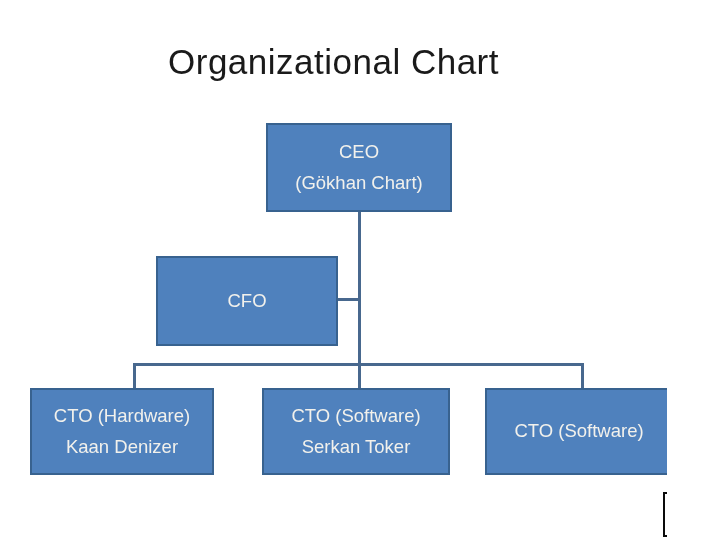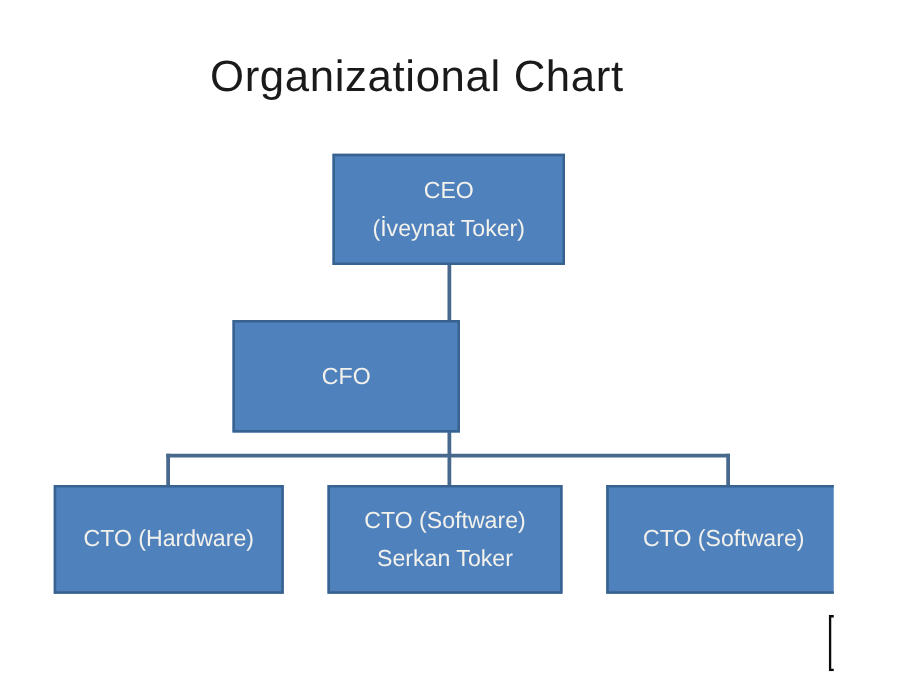--- a/index.html
+++ b/index.html
@@ -37,22 +37,22 @@
     flex-direction: column;
     align-items: center;
     justify-content: center;
     gap: 13px;
     text-align: center;
     font-size: 18.5px;
     line-height: 1;
     white-space: nowrap;
   }
   .n-ceo  { left: 266px; top: 123px; width: 186px; height: 89px; }
-  .n-cfo  { left: 156px; top: 256px; width: 182px; height: 90px; margin-left: 30px; }
-  .n-cto1 { left:  43px; top: 388px; width: 184px; height: 87px; }
+  .n-cfo  { left: 156px; top: 256px; width: 182px; height: 90px; }
+  .n-cto1 { left:  30px; top: 388px; width: 184px; height: 87px; }
   .n-cto2 { left: 262px; top: 388px; width: 188px; height: 87px; }
   .n-cto3 { left: 485px; top: 388px; width: 188px; height: 87px; }
   .connector {
     position: absolute;
     background: var(--connector, #48688e);
   }
   .c-main-drop { left: 358px; top: 212px; width: 3px;   height: 176px; }
   .c-cfo-stub  { left: 338px; top: 298px; width: 22px;  height: 3px;   }
   .c-rail      { left: 133px; top: 363px; width: 451px; height: 3px;   }
   .c-drop-left { left: 133px; top: 363px; width: 3px;   height: 25px;  }
@@ -74,29 +74,30 @@
   <h1 class="slide-title">Organizational Chart</h1>
 
   <div class="connector c-main-drop"></div>
   <div class="connector c-cfo-stub"></div>
   <div class="connector c-rail"></div>
   <div class="connector c-drop-left"></div>
   <div class="connector c-drop-right"></div>
 
   <div class="node n-ceo">
     <div>CEO</div>
-    <div>(İveynat Toker)</div>
+    <div>(Gökhan Chart)</div>
   </div>
 
   <div class="node n-cfo">
     <div>CFO</div>
   </div>
 
   <div class="node n-cto1">
     <div>CTO (Hardware)</div>
+    <div>Kaan Denizer</div>
   </div>
 
   <div class="node n-cto2">
     <div>CTO (Software)</div>
     <div>Serkan Toker</div>
   </div>
 
   <div class="node n-cto3">
     <div>CTO (Software)</div>
   </div>

